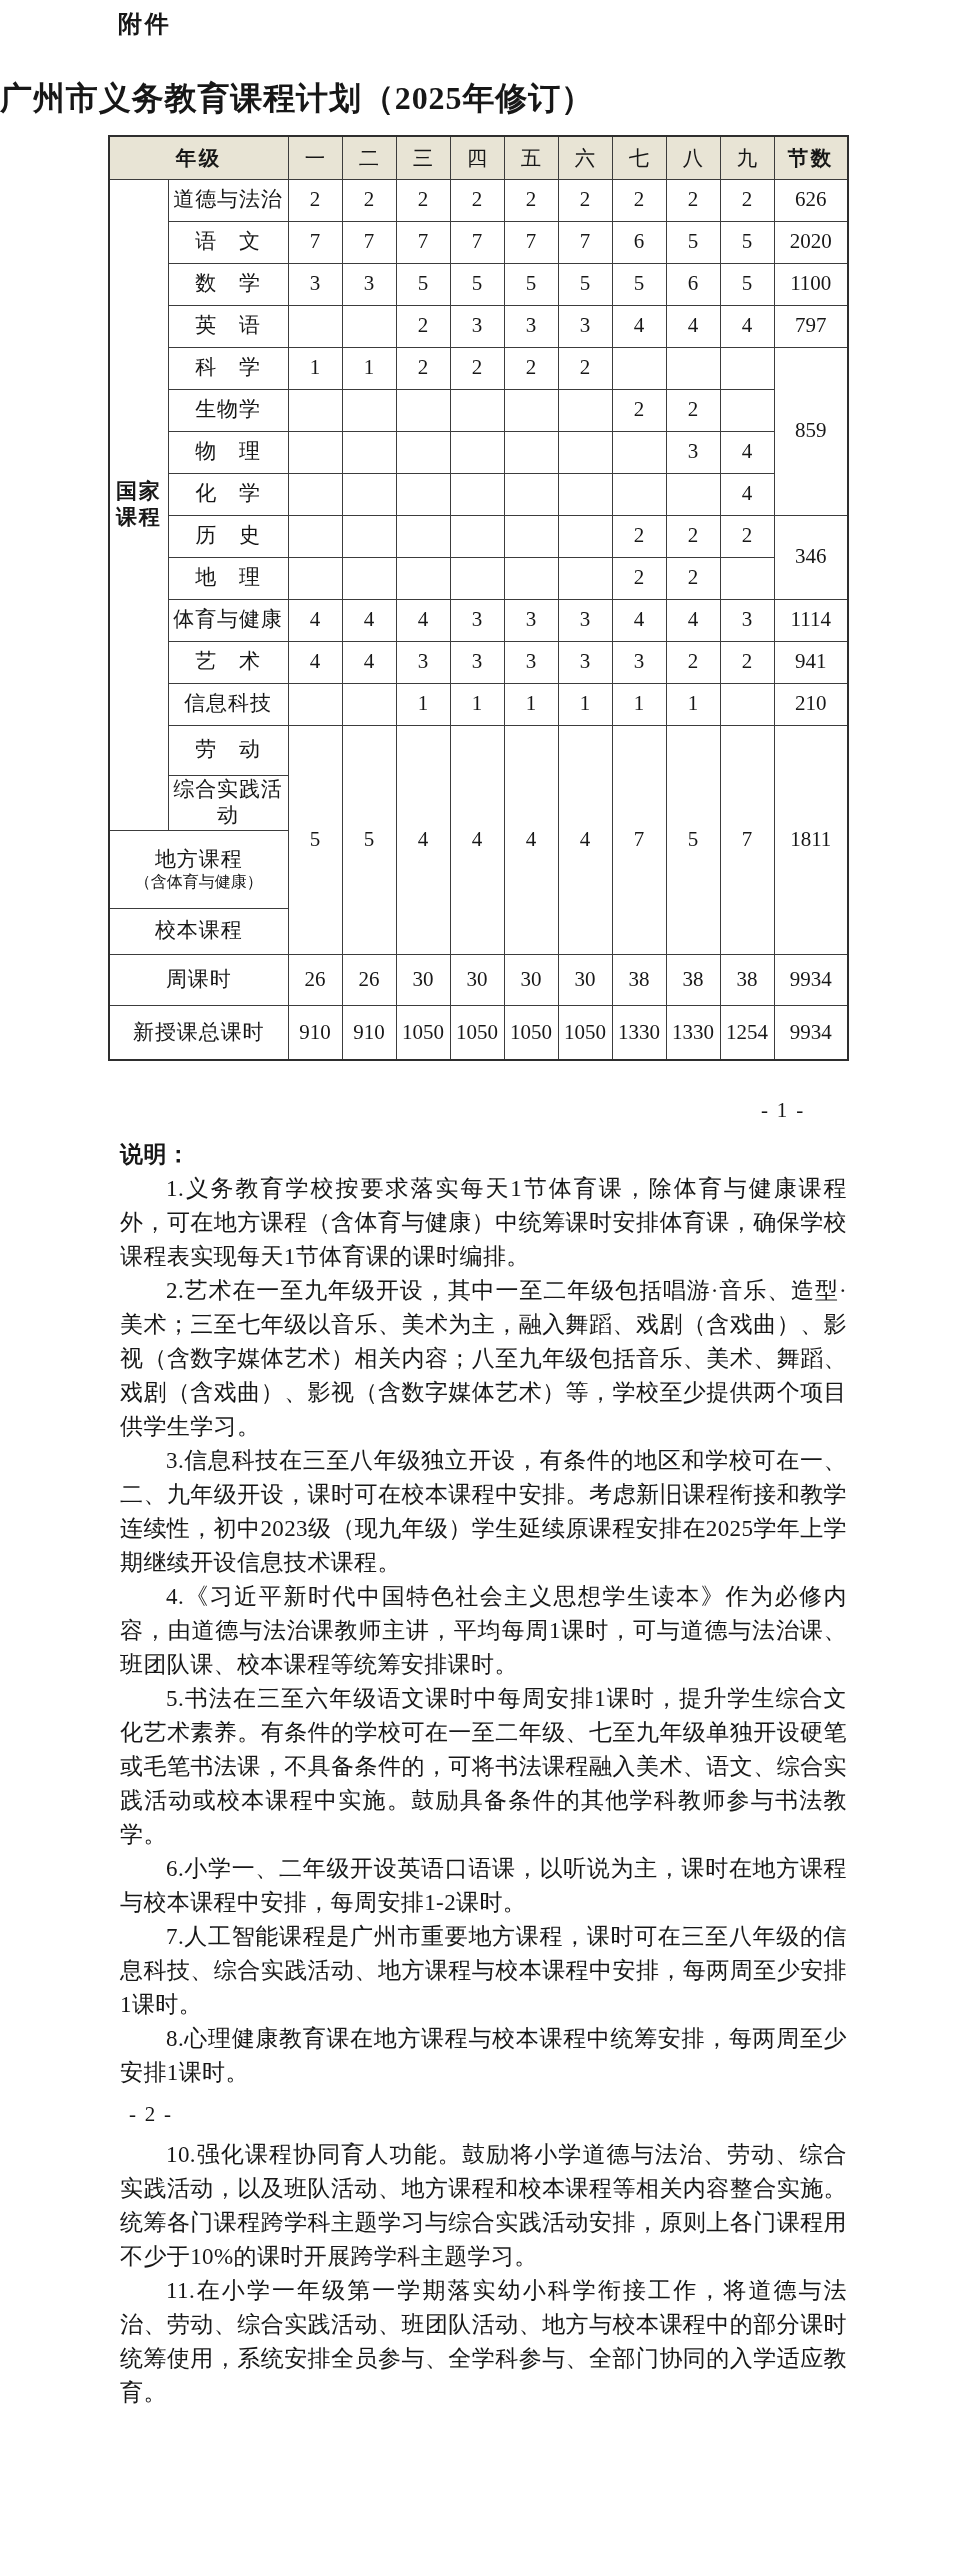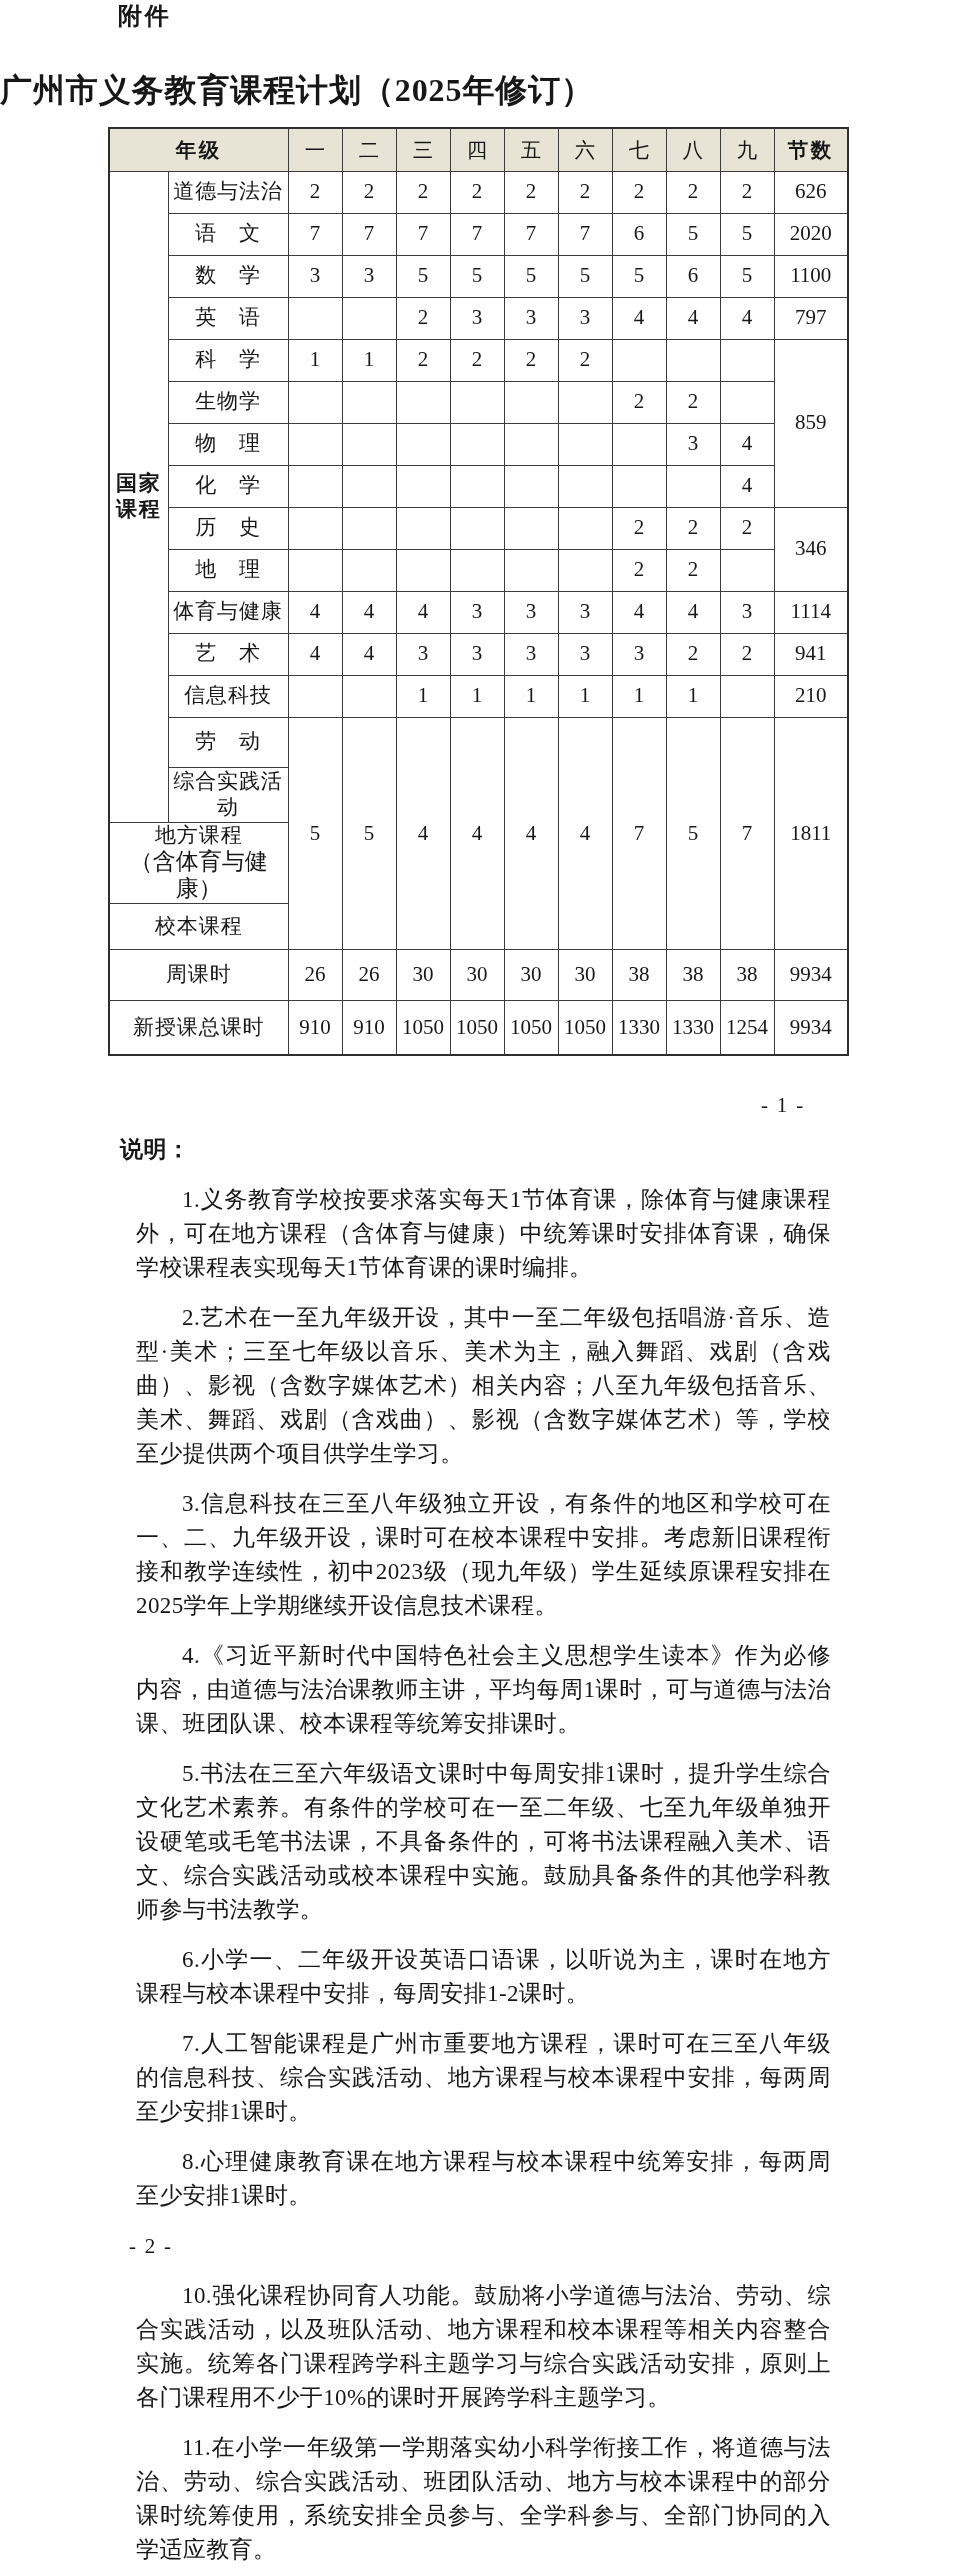--- a/index.html
+++ b/index.html
@@ -8,21 +8,21 @@
     position: relative;
     width: 957px;
     height: 2576px;
     margin: 0 auto;
     background: #ffffff;
     overflow: hidden;
     color: #171717;
     font-family: "Liberation Serif", "DejaVu Serif", serif;
   }
   .attachment {
-    padding-top: 0;
+    padding-top: 8px;
     margin-left: 118px;
     font-family: "Liberation Sans", "DejaVu Sans", sans-serif;
     font-weight: bold;
     font-size: 24px;
     letter-spacing: 2.7px;
   }
   .doc-title {
     margin-top: 37px;
     font-size: 32px;
     font-weight: bold;
@@ -61,40 +61,40 @@
   td.nat {
     font-size: 21px;
     font-weight: bold;
     letter-spacing: 1.8px;
     white-space: pre-line;
     line-height: 2.4;
   }
   td.s { font-size: 20.4px; letter-spacing: 0.9px; }
   td.v, td.t { font-size: 21px; }
   td.local-cell { font-size: 20.4px; line-height: 1.75; letter-spacing: 0.9px; }
-  td.local-cell .l2 { font-size: 23px; letter-spacing: 0; }
+  td.local-cell .l2 { font-size: 16px; letter-spacing: 0; }
   
   .pageno { font-size: 21px; letter-spacing: 1.8px; }
   .pageno1 { margin-top: 37px; text-align: right; padding-right: 152px; }
   .pageno2 { margin: 7px 0 7px 8.9px; line-height: 34px; }
   .notes {
     margin: 14px 111px 0 120px;
     width: 727px;
     font-size: 23px;
     line-height: 34px;
     text-align: justify;
     letter-spacing: 0.4px;
   }
   .notes-heading {
     font-family: "Liberation Sans", "DejaVu Sans", sans-serif;
     font-weight: bold;
     font-size: 23px;
     line-height: 35px;
   }
-  p.note { margin: 16px; text-indent: 46px; }
+  p.note { margin: 0; text-indent: 46px; }
   p.note.noindent { text-indent: 0; }
 </style>
 </head>
 <body>
 
 <div class="page">
 
   <div class="attachment">附件</div>
 
   <div class="doc-title">广州市义务教育课程计划（2025年修订）</div>

